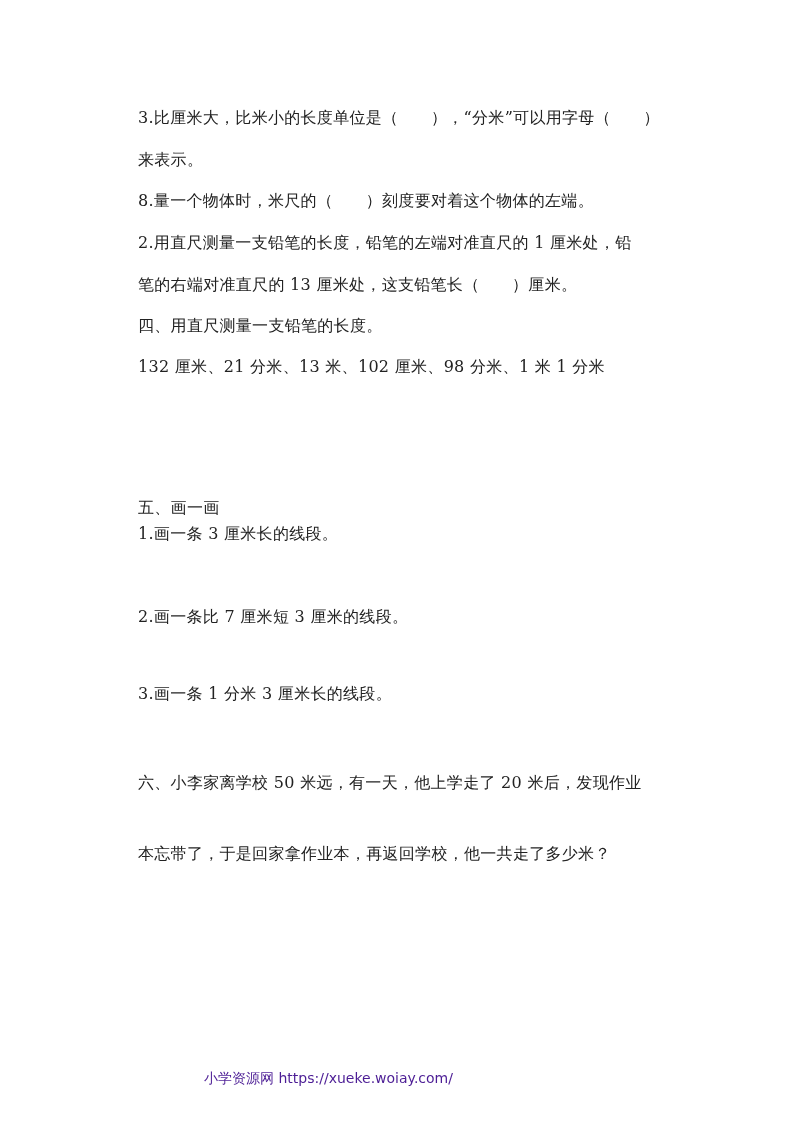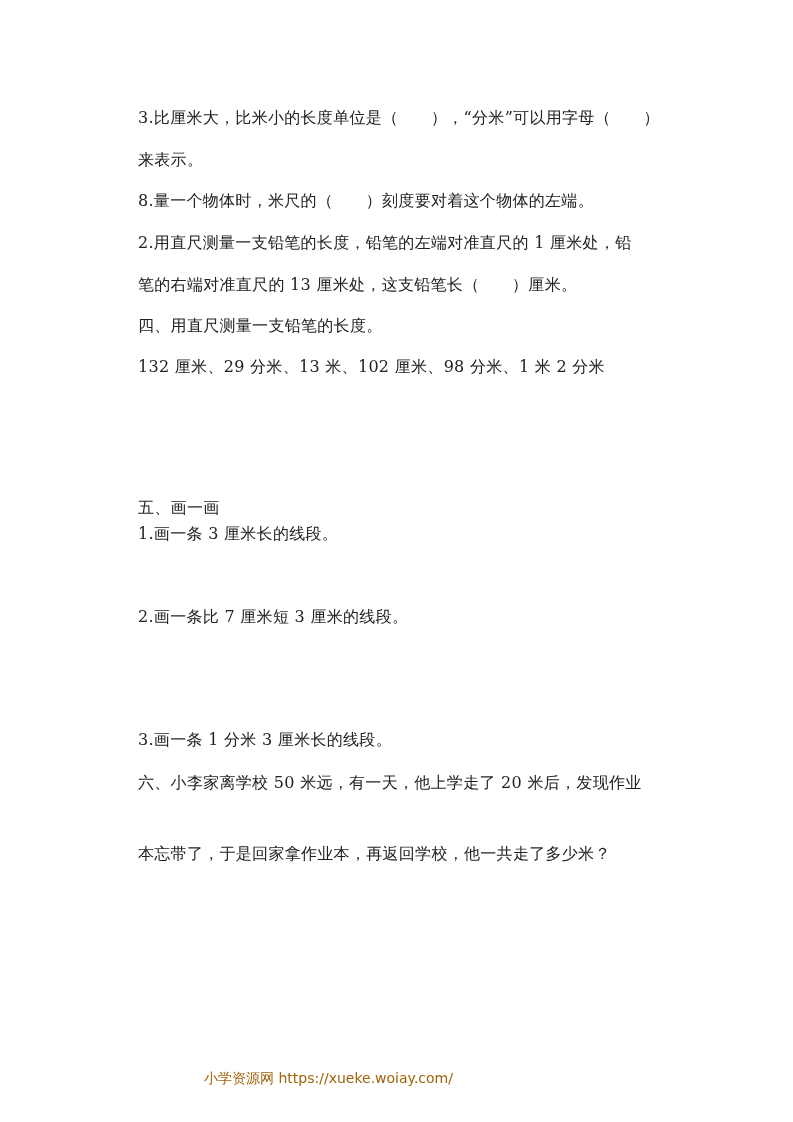--- a/index.html
+++ b/index.html
@@ -7,35 +7,35 @@
       width: 793px; height: 1122px; background: #ffffff; position: relative; overflow: hidden;
       font-family: "DejaVu Serif", "Liberation Serif", serif; color: #222;
     }
     .line {
       position: absolute; left: 118px; font-size: 16px; line-height: 20px; white-space: nowrap;
       letter-spacing: 0.3px;
       margin-left: 20px;
     }
     .footer {
       position: absolute; left: 0; width: 657px; top: 1070px; text-align: center;
-      font-family: "DejaVu Sans", "Liberation Sans", sans-serif; font-size: 14px; color: #a16207;
+      font-family: "DejaVu Sans", "Liberation Sans", sans-serif; font-size: 14px; color: #4c1d95;
     }
   </style>
 </head>
 <body>
 
 <div>
   <div class="line" style="top:108px">3.比厘米大，比米小的长度单位是（　　），“分米”可以用字母（　　）</div>
   <div class="line" style="top:150px">来表示。</div>
   <div class="line" style="top:191px">8.量一个物体时，米尺的（　　）刻度要对着这个物体的左端。</div>
   <div class="line" style="top:233px">2.用直尺测量一支铅笔的长度，铅笔的左端对准直尺的 1 厘米处，铅</div>
   <div class="line" style="top:275px">笔的右端对准直尺的 13 厘米处，这支铅笔长（　　）厘米。</div>
   <div class="line" style="top:316px">四、用直尺测量一支铅笔的长度。</div>
-  <div class="line" style="top:357px">132 厘米、29 分米、13 米、102 厘米、98 分米、1 米 2 分米</div>
+  <div class="line" style="top:357px">132 厘米、21 分米、13 米、102 厘米、98 分米、1 米 1 分米</div>
   <div class="line" style="top:498px">五、画一画</div>
   <div class="line" style="top:524px">1.画一条 3 厘米长的线段。</div>
   <div class="line" style="top:607px">2.画一条比 7 厘米短 3 厘米的线段。</div>
-  <div class="line" style="top:730px">3.画一条 1 分米 3 厘米长的线段。</div>
+  <div class="line" style="top:684px">3.画一条 1 分米 3 厘米长的线段。</div>
   <div class="line" style="top:773px">六、小李家离学校 50 米远，有一天，他上学走了 20 米后，发现作业</div>
   <div class="line" style="top:844px">本忘带了，于是回家拿作业本，再返回学校，他一共走了多少米？</div>
 </div>
 
 <div class="footer">小学资源网 https://xueke.woiay.com/</div>
 
 </body></html>

